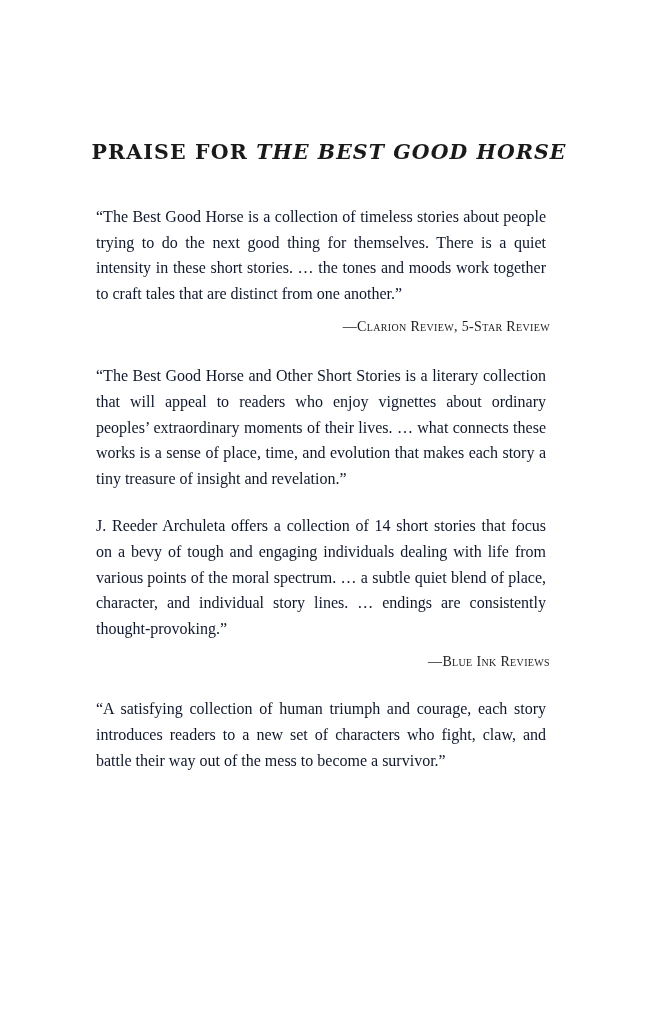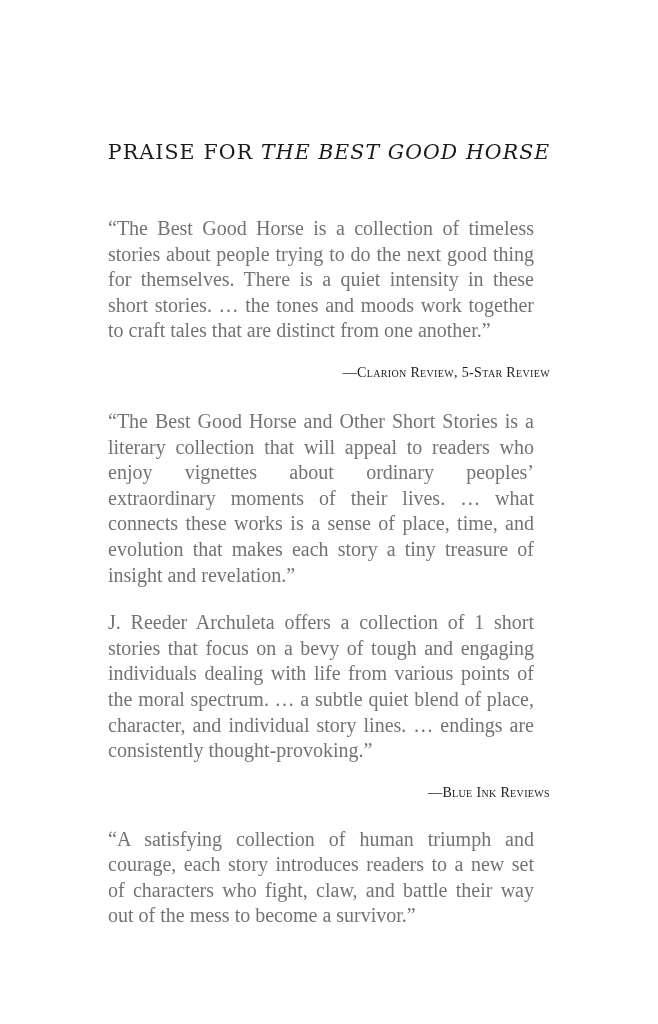--- a/index.html
+++ b/index.html
@@ -21,21 +21,21 @@
   }
 
   
   .praise-heading {
     position: absolute;
     left: 0;
     right: 0;
     top: 126px;
     text-align: center;
     font-family: "DejaVu Serif", "Liberation Serif", serif;
-    font-weight: 400;
+    font-weight: 700;
     font-size: 20.5px;
     letter-spacing: 1.15px;
     color: #1a1a1a;
     white-space: nowrap;
   }
   .praise-heading .upright {
     font-style: normal;
   }
   .praise-heading .booktitle {
     font-style: italic;
@@ -53,24 +53,24 @@
   .quote-block {
     margin-bottom: 21px;
   }
   .quote-block:last-child {
     margin-bottom: 0;
   }
 
   .quote-text {
     text-align: justify;
     text-justify: inter-word;
-    font-size: 20px;
+    font-size: 16px;
     line-height: 25.6px;
-    color: #737373;
-    margin: 16px;
+    color: #0f172a;
+    margin: 4px;
     hyphens: manual;
   }
 
   .attribution {
     text-align: right;
     font-size: 14px;
     line-height: 25px;
     font-variant: small-caps;
     font-variant-caps: small-caps;
     letter-spacing: 0.35px;
@@ -100,21 +100,21 @@
 
     <div class="quote-block gap-lg">
     </div>
 
 
     <div class="quote-block gap-md">
       <p class="quote-text">“The Best Good Horse and Other Short Stories is a literary collection that will appeal to readers who enjoy vignettes about ordinary peoples’ extraordinary moments of their lives. … what connects these works is a sense of place, time, and evolution that makes each story a tiny treasure of insight and revelation.”</p>
     </div>
 
     <div class="quote-block gap-md">
-      <p class="quote-text">J. Reeder Archuleta offers a collection of 1 short stories that focus on a bevy of tough and engaging individuals dealing with life from various points of the moral spectrum. … a subtle quiet blend of place, character, and individual story lines. … endings are consistently thought-provoking.”</p>
+      <p class="quote-text">J. Reeder Archuleta offers a collection of 14 short stories that focus on a bevy of tough and engaging individuals dealing with life from various points of the moral spectrum. … a subtle quiet blend of place, character, and individual story lines. … endings are consistently thought-provoking.”</p>
       <p class="attribution">—Blue Ink Reviews</p>
     </div>
 
     <div class="quote-block">
       <p class="quote-text">“A satisfying collection of human triumph and courage, each story introduces readers to a new set of characters who fight, claw, and battle their way out of the mess to become a survivor.”</p>
 
     </div>
 
   </div>
 </div>

